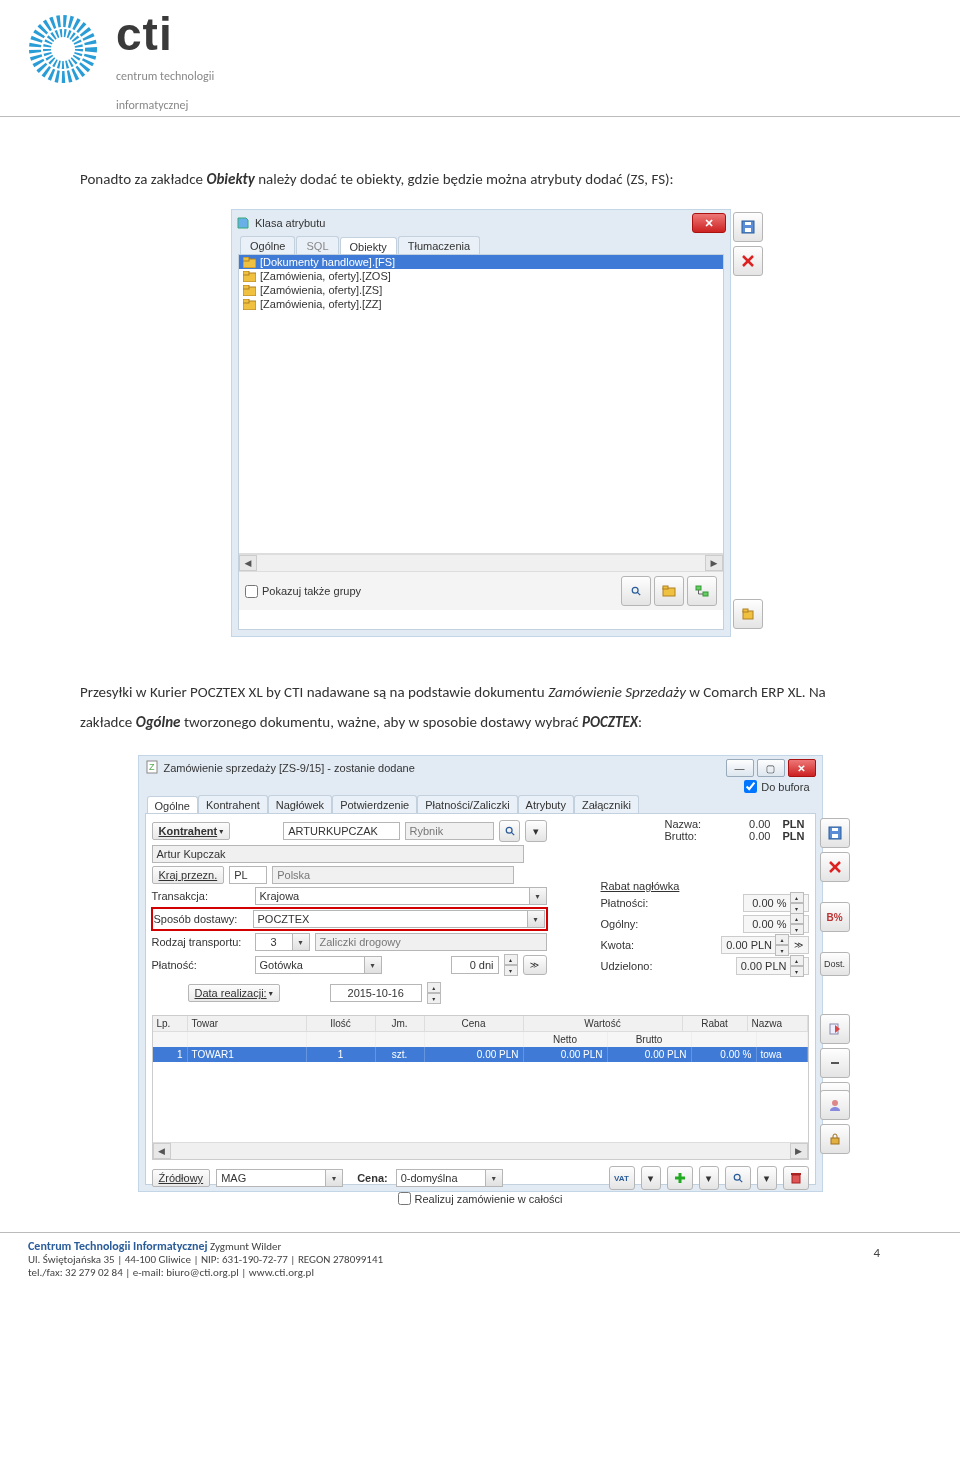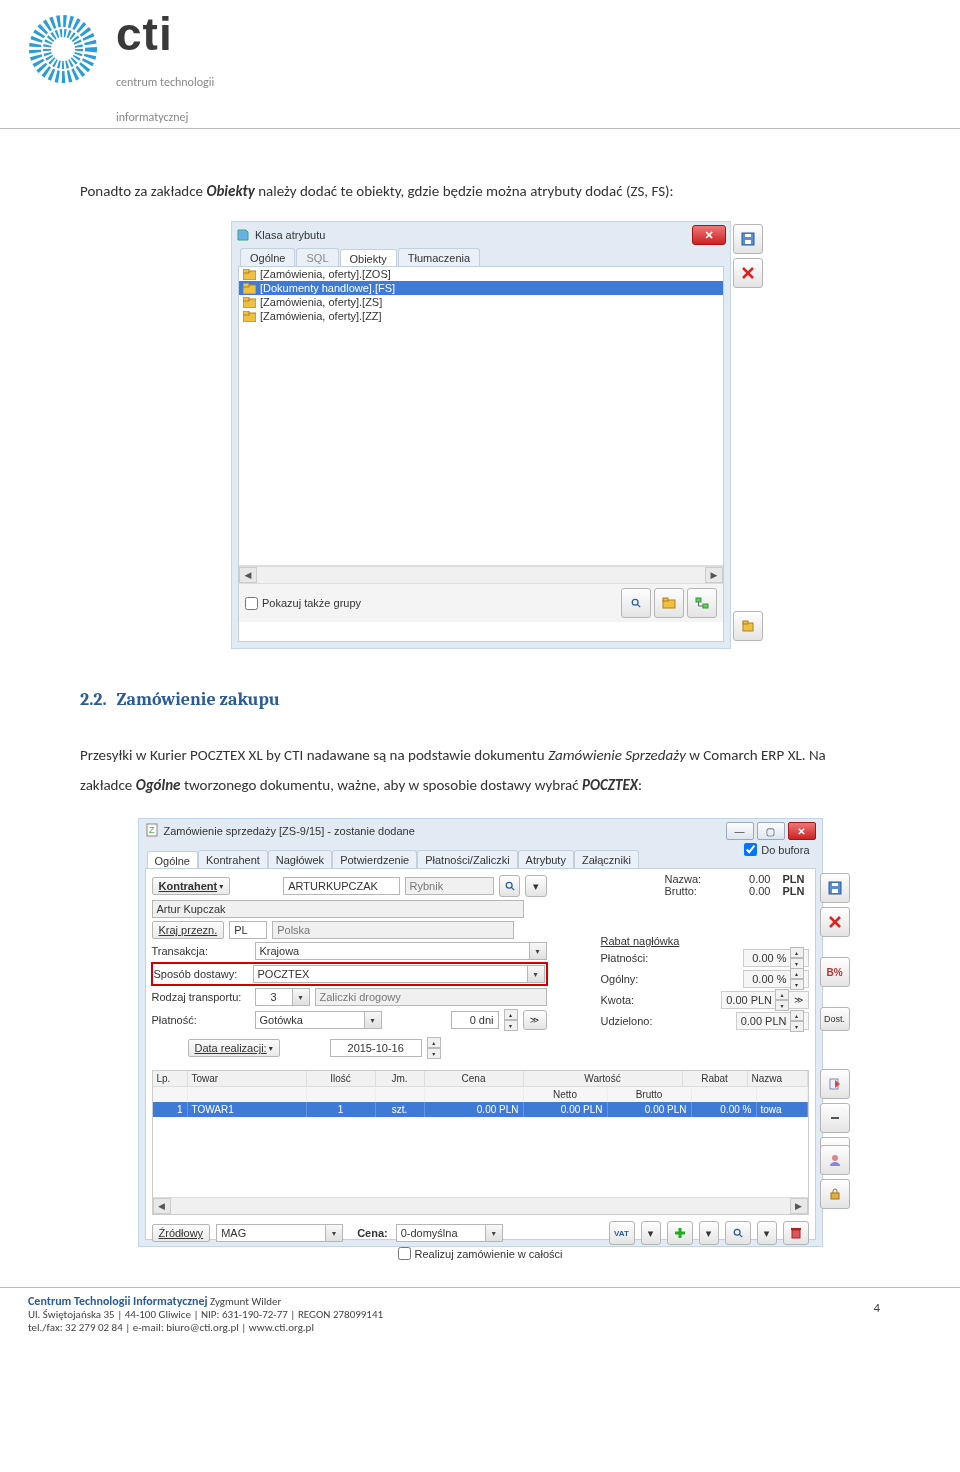--- a/index.html
+++ b/index.html
@@ -12,21 +12,21 @@
     font-size: 14px;
   }
   .header {
     display: flex;
     align-items: flex-start;
     padding: 14px 28px 4px 28px;
     gap: 18px;
     border-bottom: 1px solid #bbb;
   }
   .logo-circle svg { display:block; }
-  .logo-text { display:flex; flex-direction:column; gap:20px; }
+  .logo-text { display:flex; flex-direction:column; gap:14px; }
   .logo-text .cti { font-size:46px; font-weight:700; letter-spacing:1px; color:#3a3a3a; line-height:0.9; font-family:"Trebuchet MS", sans-serif;}
   .logo-text .sub { font-size:12px; color:#888; line-height:1.2; }
   .content { padding: 50px 80px 40px 80px; }
   .para { font-size:15px; line-height:1.6; margin-bottom:18px;}
   .bi { font-weight:700; font-style:italic; }
   .i { font-style:italic; }
 
   
   .dlg { border:1px solid #c3d6e7; background:#e2ebf4; width:498px; margin:0 auto 40px auto; font-size:11px; font-family:"Segoe UI","Tahoma",sans-serif; }
   .dlg .titlebar { display:flex; align-items:center; justify-content:space-between; padding:3px 4px; }
@@ -61,21 +61,21 @@
   .dlg2 { border:1px solid #c3d6e7; background:#e2ebf4; position:relative;}
   .dlg2 .titlebar2 { display:flex; align-items:center; justify-content:space-between; padding:3px 6px;}
   .dlg2 .tb-left { display:flex; align-items:center; gap:5px; }
   .winbtns { display:flex; gap:3px; }
   .winbtn { width:26px; height:16px; border:1px solid #9ab; background:linear-gradient(#fdfdfd,#dde6ef); border-radius:2px; display:flex; align-items:center; justify-content:center; font-size:10px; color:#444;}
   .winbtn.close { background:linear-gradient(#e77,#c22); border-color:#a11; color:#fff; font-weight:bold;}
   .tabs2 { display:flex; gap:0px; padding:0 8px; align-items:flex-end;}
   .tabs2 .tab { padding:3px 7px 2px 7px; background:#eaf0f7; border:1px solid #c3d0de; border-bottom:none; border-radius:3px 3px 0 0; font-size:11px;}
   .tabs2 .tab.active { background:#fff; position:relative; top:1px;}
   .tabs2 .spacer { flex:1; }
-  .tabs2 .dobuf { display:flex; align-items:center; gap:4px; padding:0 4px 12px 0; font-size:11px;}
+  .tabs2 .dobuf { display:flex; align-items:center; gap:4px; padding:0 4px 20px 0; font-size:11px;}
   .body2 { background:#fff; margin:0 6px 6px 6px; border:1px solid #c3d0de; padding:6px 6px 6px 6px; height:358px; position:relative;}
   .side2 { position:absolute; right:-35px; top:4px; display:flex; flex-direction:column; gap:4px;}
   .row2 { display:flex; align-items:center; gap:5px; margin-bottom:3px; }
   .btn-label { border:1px solid #b6b6b6; background:linear-gradient(#fcfcfc,#e9e9e9); padding:2px 6px; border-radius:2px; font-size:11px; display:inline-flex; align-items:center; gap:2px;}
   .underline { text-decoration:underline; }
   .input { border:1px solid #b6b6b6; background:#fff; padding:1px 4px; height:18px; box-sizing:border-box; font-size:11px; display:flex; align-items:center;}
   .input.dim { background:#f0f0f0; color:#777;}
   .input.small { width:38px; justify-content:center;}
   .dropdown { display:flex; }
   .dropdown .dd-arrow { width:16px; border:1px solid #b6b6b6; border-left:none; background:linear-gradient(#f8f8f8,#e0e0e0); display:flex; align-items:center; justify-content:center; font-size:8px; color:#444;}
@@ -145,37 +145,37 @@
         <div class="close-btn">✕</div>
       </div>
       <div class="tabs">
         <div class="tab">Ogólne</div>
         <div class="tab dim">SQL</div>
         <div class="tab active">Obiekty</div>
         <div class="tab">Tłumaczenia</div>
       </div>
       <div class="dlg-body">
         <div class="list">
+          <div class="row sel">
+              <span class="folder-icon">
+                <svg width="13" height="11">
+                  <rect x="0" y="2" width="13" height="9" fill="#f0c040" stroke="#b08020"></rect>
+                  <rect x="0" y="0" width="6" height="4" fill="#f0c040" stroke="#b08020"></rect>
+                </svg>
+              </span>
+              <span>[Dokumenty handlowe].[FS]</span>
+            </div>
           <div class="row">
               <span class="folder-icon">
                 <svg width="13" height="11">
                   <rect x="0" y="2" width="13" height="9" fill="#f0c040" stroke="#b08020"></rect>
                   <rect x="0" y="0" width="6" height="4" fill="#f0c040" stroke="#b08020"></rect>
                 </svg>
               </span>
               <span>[Zamówienia, oferty].[ZOS]</span>
-            </div>
-          <div class="row sel">
-              <span class="folder-icon">
-                <svg width="13" height="11">
-                  <rect x="0" y="2" width="13" height="9" fill="#f0c040" stroke="#b08020"></rect>
-                  <rect x="0" y="0" width="6" height="4" fill="#f0c040" stroke="#b08020"></rect>
-                </svg>
-              </span>
-              <span>[Dokumenty handlowe].[FS]</span>
             </div>
           <div class="row">
               <span class="folder-icon">
                 <svg width="13" height="11">
                   <rect x="0" y="2" width="13" height="9" fill="#f0c040" stroke="#b08020"></rect>
                   <rect x="0" y="0" width="6" height="4" fill="#f0c040" stroke="#b08020"></rect>
                 </svg>
               </span>
               <span>[Zamówienia, oferty].[ZS]</span>
             </div>
@@ -241,23 +241,20 @@
     <div style="position:absolute; right:-34px; bottom:8px;">
       <div class="sqbtn">
           <svg width="14" height="14">
             <rect x="2" y="4" width="10" height="8" fill="#f0c040" stroke="#b08020"></rect>
             <rect x="2" y="2" width="5" height="3" fill="#f0c040" stroke="#b08020"></rect>
           </svg>
         </div>
     </div>
   </div>
 
-  <h2 class="section-h">
-    <span class="num">2.2.</span><span>Zamówienie zakupu</span>
-  </h2>
 
   <div class="para" style="line-height:2.0;">
     <span>Przesyłki w Kurier POCZTEX XL by CTI nadawane są na podstawie dokumentu </span><span class="i">Zamówienie Sprzedaży</span><span> w Comarch ERP XL. Na zakładce </span><span class="bi">Ogólne</span><span> tworzonego dokumentu, ważne, aby w sposobie dostawy wybrać </span><span class="bi">POCZTEX</span><span>:</span>
   </div>
 
   <div class="dlg2-wrap">
     <div class="dlg2">
       <div class="titlebar2">
         <div class="tb-left">
           <span><svg width="14" height="14">

